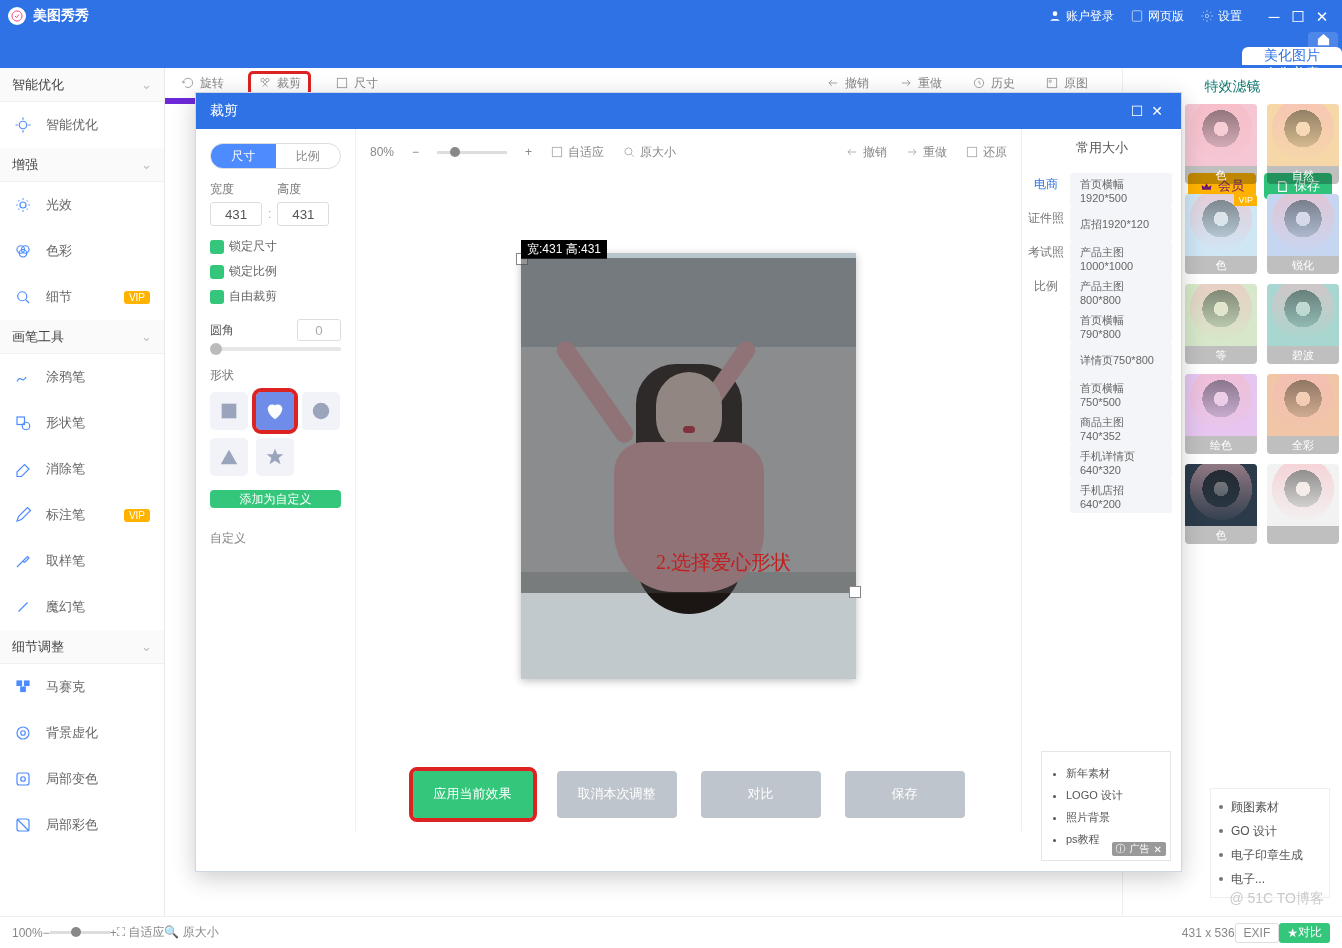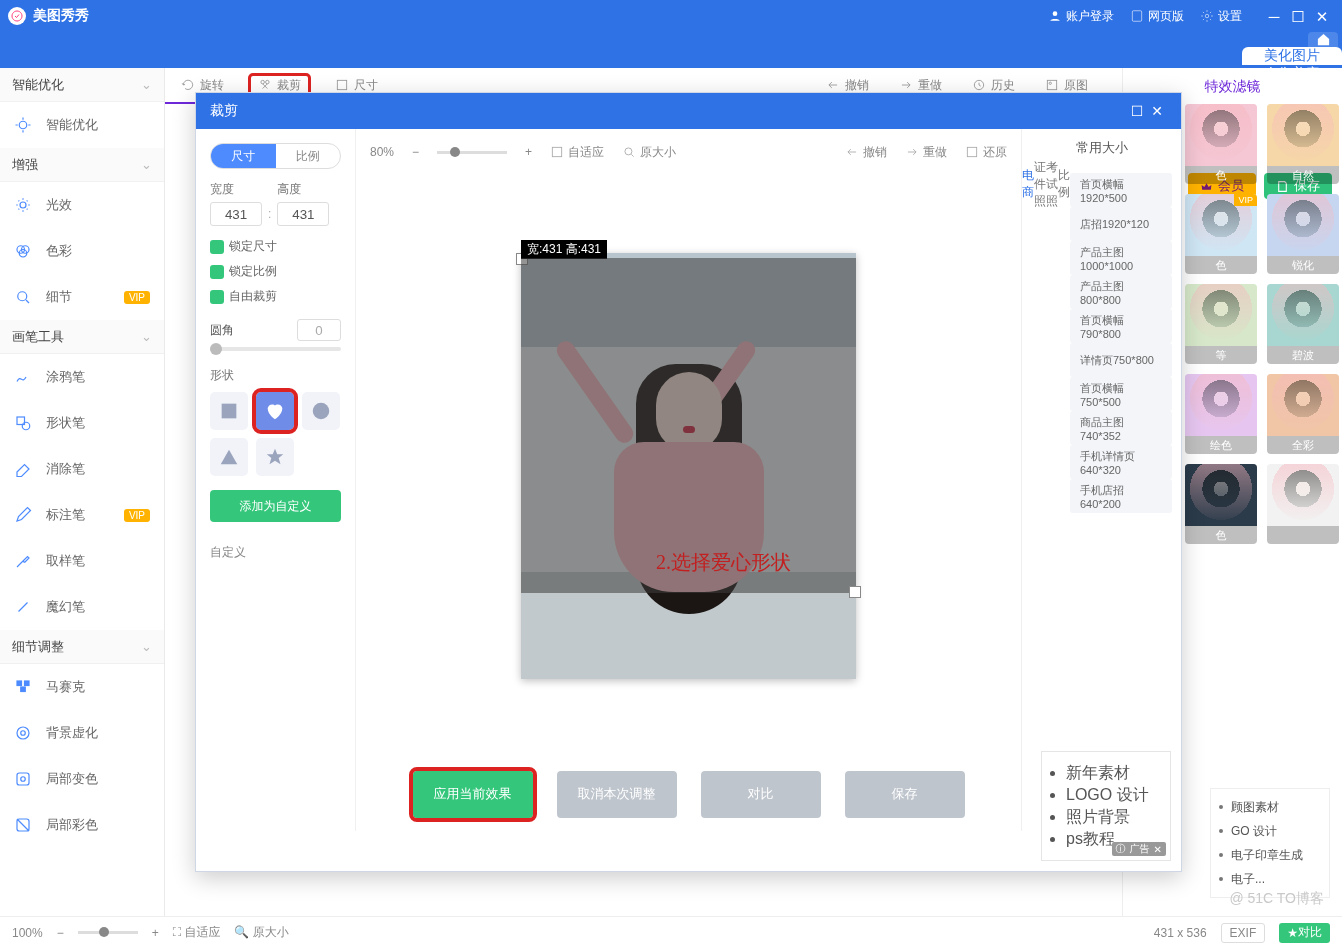--- a/index.html
+++ b/index.html
@@ -30,32 +30,32 @@
 .body{height:880px;display:flex;}
 
 .lsidebar{width:165px;border-right:1px solid #eaeaea;overflow:hidden;}
 .lgroup-h{height:34px;padding:0 12px;display:flex;align-items:center;justify-content:space-between;background:#fafafa;color:#444;font-size:13px;border-bottom:1px solid #f0f0f0;}
 .lgroup-h .chev{color:#bbb;}
 .litem{height:46px;padding:0 14px;display:flex;align-items:center;color:#666;font-size:13px;cursor:pointer;}
 .litem svg{width:18px;height:18px;fill:none;stroke:#4d8bff;stroke-width:1.6;margin-right:14px;}
 .litem .vip{margin-left:auto;background:#ffb300;color:#fff;font-size:10px;padding:1px 5px;border-radius:3px;}
 
 .center{flex:1;display:flex;flex-direction:column;position:relative;}
-.toolbar{height:36px;border-bottom:2px solid #6d28d9;display:flex;align-items:center;padding:0 10px;color:#888;}
+.toolbar{height:36px;border-bottom:6px solid #6d28d9;display:flex;align-items:center;padding:0 10px;color:#888;}
 .tbitem{display:flex;align-items:center;margin-right:18px;cursor:pointer;padding:3px 6px;}
 .tbitem svg{width:14px;height:14px;fill:none;stroke:#999;stroke-width:1.5;margin-right:5px;}
 .tbitem.hl{border:3px solid #d22;border-radius:5px;padding:1px 7px;}
 .toolbar .spacer{flex:1;}
 .annot{position:absolute;color:#c22020;font-size:20px;font-family:"SimSun",serif;}
 #an1{left:290px;top:64px;}
 #an2{left:300px;top:420px;}
 #an3{left:416px;top:712px;}
 
 .rpanel{width:220px;border-left:1px solid #eee;padding:10px 0;}
-.rptitle{text-align:center;font-size:14px;color:#6d28d9;margin-bottom:8px;}
+.rptitle{text-align:center;font-size:14px;color:#0f766e;margin-bottom:8px;}
 .rtabs{display:flex;flex-direction:column;width:44px;float:left;}
 .rtab{height:30px;display:flex;align-items:center;justify-content:center;color:#777;font-size:12px;cursor:pointer;}
 .rtab.active{color:#2e72e6;border-bottom:2px solid #2e72e6;}
 .thumbs{margin-left:50px;display:flex;flex-wrap:wrap;gap:10px;}
 .th{width:72px;height:80px;border-radius:4px;overflow:hidden;position:relative;cursor:pointer;}
 .th .timg{width:72px;height:62px;display:block;}
 .th .tlabel{position:absolute;bottom:0;left:0;right:0;height:18px;line-height:18px;text-align:center;font-size:11px;color:#fff;background:rgba(0,0,0,.25);}
 .th .tvip{position:absolute;top:0;right:0;background:#ffb300;color:#fff;font-size:9px;padding:1px 4px;}
 
 .modal{position:absolute;left:195px;top:92px;width:987px;height:780px;background:#fff;border:1px solid #cfd7e6;box-shadow:0 6px 22px rgba(0,0,0,.2);}
@@ -79,21 +79,21 @@
 .roundrow{margin-top:14px;display:flex;align-items:center;justify-content:space-between;}
 .roundrow input{width:44px;height:22px;border:1px solid #ddd;border-radius:3px;text-align:center;color:#aaa;}
 .slider{margin-top:6px;height:4px;background:#e6e6e6;border-radius:3px;position:relative;}
 .slider .knob{position:absolute;left:0;top:-4px;width:12px;height:12px;border-radius:6px;background:#bbb;}
 .shlabel{margin-top:16px;color:#777;}
 .shapes{margin-top:8px;display:flex;flex-wrap:wrap;gap:8px;}
 .shape{width:38px;height:38px;border-radius:5px;background:#f1f3f8;display:flex;align-items:center;justify-content:center;cursor:pointer;}
 .shape svg{width:22px;height:22px;fill:#9aa4bd;}
 .shape.selected{background:#6f8de8;outline:4px solid #d22;}
 .shape.selected svg{fill:#fff;}
-.addcustom{margin-top:14px;height:32px;border-radius:4px;background:#34c77b;color:#fff;display:flex;align-items:center;justify-content:center;cursor:pointer;}
+.addcustom{margin-top:14px;height:18px;border-radius:4px;background:#34c77b;color:#fff;display:flex;align-items:center;justify-content:center;cursor:pointer;}
 .custlabel{margin-top:22px;color:#888;}
 .mcenter{flex:1;padding:10px 14px;display:flex;flex-direction:column;position:relative;}
 .mtbar{height:26px;display:flex;align-items:center;color:#888;gap:18px;font-size:12px;}
 .mtbar .mtitem{display:flex;align-items:center;cursor:pointer;gap:4px;}
 .mtbar .spacer{flex:1;}
 .mtbar svg{width:14px;height:14px;fill:none;stroke:#aaa;stroke-width:1.5;}
 .zoomtrack{width:70px;height:3px;background:#ddd;position:relative;}
 .zoomtrack .zk{position:absolute;left:18%;top:-4px;width:10px;height:10px;border-radius:5px;background:#888;}
 .canvas{flex:1;display:flex;align-items:center;justify-content:center;}
 .photo{width:335px;height:426px;background:linear-gradient(#b9c5cc 0 22%,#e9eef0 22% 75%,#c2c9cd 75%);box-shadow:0 2px 8px rgba(0,0,0,.25);position:relative;}
@@ -110,30 +110,30 @@
 .girl .arm.r{left:52px;top:-40px;transform:rotate(35deg);}
 .girl .head{width:66px;height:80px;border-radius:40px;background:#f8e0d4;position:relative;}
 .girl .hair{position:absolute;left:-20px;top:-8px;width:106px;height:250px;border-radius:60px 60px 80px 80px;background:#1b1613;z-index:-1;}
 .girl .lips{position:absolute;left:27px;top:54px;width:12px;height:7px;border-radius:6px;background:#d1273e;}
 .girl .dress{position:absolute;left:-42px;top:70px;width:150px;height:150px;background:#f7b7be;border-radius:30px 30px 60px 60px;}
 .mfooter{height:54px;display:flex;align-items:center;justify-content:center;gap:24px;}
 .mbtn{width:120px;height:47px;border-radius:4px;display:flex;align-items:center;justify-content:center;font-size:13px;color:#fff;background:#bfc5cd;cursor:pointer;}
 .mbtn.apply{background:#34c77b;outline:4px solid #d22;}
 .mright{width:160px;border-left:1px solid #f0f0f0;display:flex;}
 .mrtitle{width:160px;text-align:center;padding:10px 0;color:#555;font-size:13px;}
-.mrtabs{width:48px;display:flex;flex-direction:row;text-align:center;}
+.mrtabs{width:48px;display:flex;flex-direction:column;text-align:center;}
 .mrtab{height:34px;display:flex;align-items:center;justify-content:center;color:#777;cursor:pointer;}
 .mrtab.active{color:#2e72e6;}
 .mrpresets{flex:1;padding-top:6px;display:flex;flex-direction:column;}
 .preset{height:34px;margin-right:10px;background:#f3f5f8;border-radius:3px;display:flex;align-items:center;padding:0 10px;color:#666;font-size:11px;cursor:pointer;}
 .adbox{position:absolute;right:10px;bottom:10px;width:130px;border:1px solid #e5e5e5;padding:10px;background:#fff;}
-.adbox ul{list-style:disc;padding-left:14px;color:#555;font-size:16px;line-height:22px;}
+.adbox ul{list-style:disc;padding-left:14px;color:#555;font-size:11px;line-height:22px;}
 .adclose{position:absolute;right:4px;bottom:4px;background:#999;color:#fff;font-size:10px;padding:0 4px;border-radius:2px;display:flex;align-items:center;gap:4px;}
 
-.status{position:absolute;left:0;right:0;bottom:0;height:32px;border-top:1px solid #eee;display:flex;align-items:center;padding:0 12px;color:#888;background:#fff;gap:14px;}
+.status{position:absolute;left:0;right:0;bottom:0;height:32px;border-top:1px solid #eee;display:flex;align-items:center;padding:0 12px;color:#888;background:#fff;gap:0;}
 .status .spacer{flex:1;}
 .sbtn{height:20px;padding:0 8px;border:1px solid #ddd;border-radius:3px;color:#888;display:flex;align-items:center;}
 .sbtn.green{background:#34c77b;color:#fff;border:none;}
 .watermark{position:absolute;right:18px;bottom:40px;color:#c9c9c9;font-size:14px;}
 .rlinks{position:absolute;right:12px;bottom:50px;width:120px;border:1px solid #eee;padding:6px 8px;}
 .rlinks div{height:24px;display:flex;align-items:center;color:#555;font-size:12px;}
 .rlinks div::before{content:"";width:4px;height:4px;background:#777;border-radius:2px;margin-right:8px;}
 </style>
 </head>
 <body>

